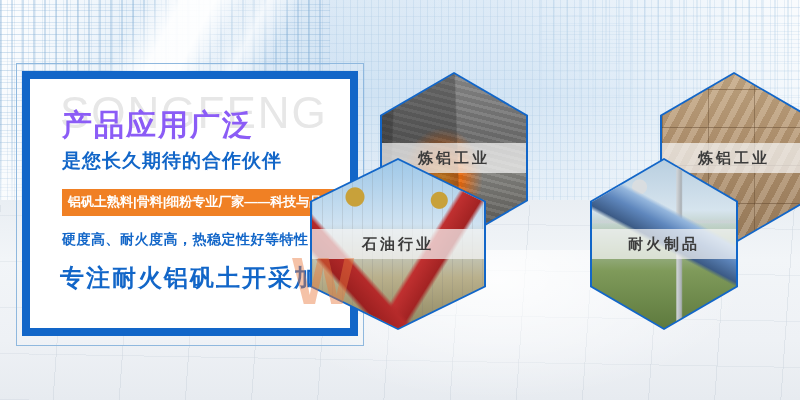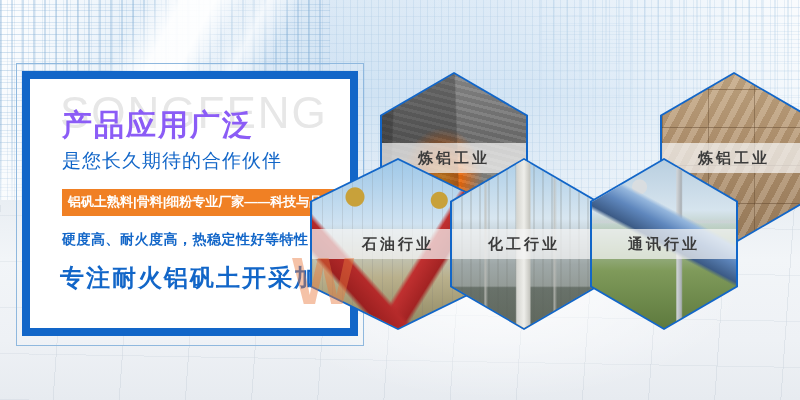--- a/index.html
+++ b/index.html
@@ -82,21 +82,21 @@
     font-size:44px;font-weight:normal;letter-spacing:2px;
     color:#e7e7e7;white-space:nowrap;z-index:2;
   }
   .headline{
     position:absolute;left:62px;top:105px;z-index:3;
     font-size:30px;font-weight:bold;letter-spacing:2px;
     color:#8b5cf6;white-space:nowrap;
   }
   .subline{
     position:absolute;left:62px;top:148px;z-index:3;
-    font-size:19px;font-weight:normal;letter-spacing:1px;
+    font-size:19px;font-weight:bold;letter-spacing:1px;
     color:#1266c8;white-space:nowrap;
   }
   .tagbar{
     position:absolute;left:62px;top:189px;z-index:3;
     background:#f08024;color:#ffffff;
     font-size:13px;font-weight:bold;letter-spacing:0px;
     padding:4px 6px 5px 6px;white-space:nowrap;
   }
   .feature{
     position:absolute;left:62px;top:231px;z-index:3;
@@ -259,33 +259,26 @@
     </div>
 
     <div class="hex" style="left:300px;top:158px;padding-left:28px;">
       <div class="clip"></div>
       <div class="inner">
         <div class="photo p-oil"></div>
         <div class="hexlabel">石油行业</div>
       </div>
     </div>
 
-    <div class="hex" style="left:440px;top:158px;">
-      <div class="clip"></div>
-      <div class="inner">
-        <div class="photo p-chem"></div>
-        <div class="hexlabel">化工行业</div>
-      </div>
-    </div>
 
     <div class="hex" style="left:580px;top:158px;">
       <div class="clip"></div>
       <div class="inner">
         <div class="photo p-comm"></div>
-        <div class="hexlabel">通讯行业</div>
+        <div class="hexlabel">耐火制品</div>
       </div>
     </div>
 
   </div>
 
   <div class="wmark">W</div>
 
 </div>
 
 </body></html>

